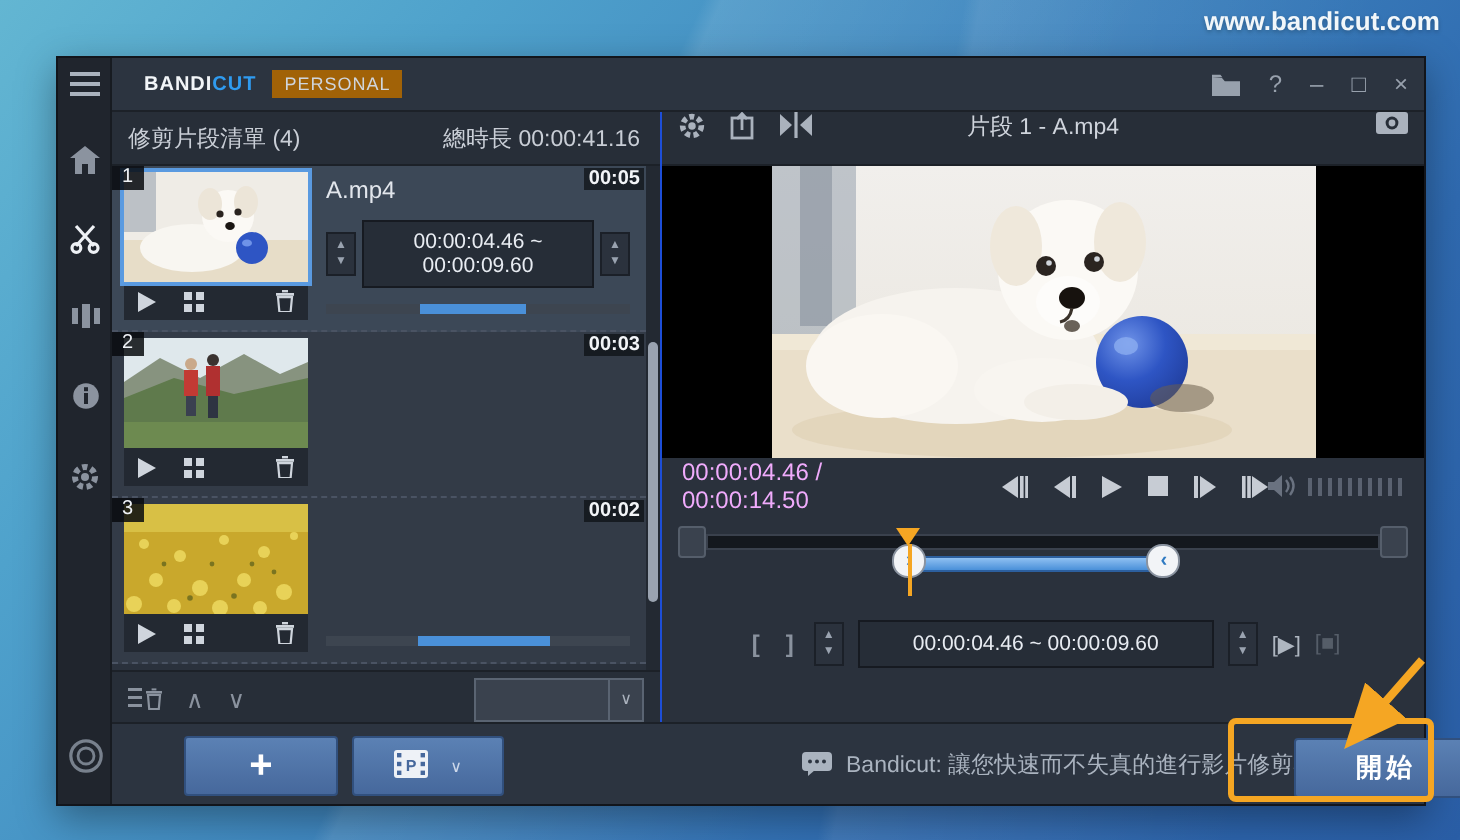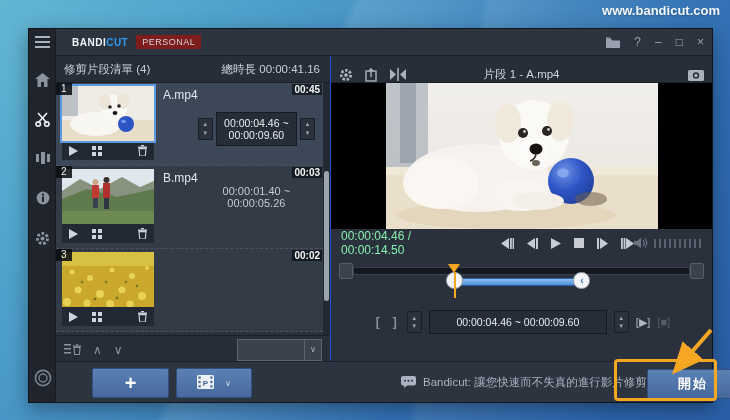--- a/index.html
+++ b/index.html
@@ -14,21 +14,21 @@
   .site-url { position:absolute; top:3px; right:10px; color:#f2f7fa; font-weight:bold; font-size:13px; text-shadow:0 1px 2px rgba(0,0,0,.25); }
 
   .window { position:absolute; left:28px; top:28px; width:685px; height:375px;
     background:#2a313c; border:1px solid #12151b; box-shadow:0 6px 18px rgba(0,0,0,.35); }
 
   
   .titlebar { position:absolute; left:27px; top:0; right:0; height:27px; background:#2c3440;
     border-bottom:1px solid #1c2128; display:flex; align-items:center; padding:0 8px; }
   .logo { font-weight:bold; font-size:10px; letter-spacing:.5px; margin-left:8px; }
   .logo .p1 { color:#f2f5f8; } .logo .p2 { color:#2f9bf0; }
-  .badge { margin-left:8px; background:#7f1d1d; color:#cfd5dd; font-size:9px; padding:2px 6px; letter-spacing:.5px; }
+  .badge { margin-left:8px; background:#a16207; color:#cfd5dd; font-size:9px; padding:2px 6px; letter-spacing:.5px; }
   .tb-icons { margin-left:auto; display:flex; align-items:center; gap:14px; color:#98a1ad; font-size:12px; }
   .tb-icons .g { cursor:default; line-height:1; }
 
   
   .sidebar { position:absolute; left:0; top:0; bottom:0; width:27px; background:#20252d; border-right:1px solid #171b21; }
   .sb-ic { position:absolute; left:0; width:27px; display:flex; justify-content:center; }
 
   
   .lpanel { position:absolute; left:27px; top:27px; width:275px; height:307px; background:#2a313c; border-right:1px solid #1d4ed8; }
   .lp-head { height:27px; display:flex; align-items:center; justify-content:space-between; padding:0 10px 0 8px;
@@ -40,48 +40,48 @@
   .clip-item { position:relative; height:83px; padding:3px 6px 4px 6px; display:flex; gap:9px;
     background:#333b47; border-bottom:1px dashed #4a5363; }
   .clip-item.selected { background:#3c4857; }
   .thumb-box { width:92px; flex:0 0 92px; }
   .thumb { position:relative; width:92px; height:55px; background:#000; overflow:hidden; }
   .selected .thumb { box-shadow:0 0 0 2px #5a9ae0; }
   .idx { position:absolute; top:0; left:0; background:rgba(8,10,14,.85); color:#eef1f5; font-size:10px; padding:0 5px 1px; }
   .dur { position:absolute; top:1px; right:1px; background:rgba(8,10,14,.65); color:#f2f4f7; font-size:10px; font-weight:bold; padding:0 2px; }
   .thumb-ctl { height:19px; background:#232932; display:flex; align-items:center; padding:0 7px; }
   .thumb-ctl .mid { margin-left:14px; } .thumb-ctl .last { margin-left:auto; }
-  .clip-right { flex:1; display:flex; flex-direction:row; padding:2px 2px 0 0; min-width:0; }
+  .clip-right { flex:1; display:flex; flex-direction:column; padding:2px 2px 0 0; min-width:0; }
   .fname { color:#e2e6ec; font-size:12px; }
   .range-text { color:#c3c9d2; font-size:11px; text-align:center; margin-top:14px; }
   .range-edit { display:flex; align-items:center; gap:3px; margin-top:8px; }
   .spin { display:flex; flex-direction:column; justify-content:center; background:#2b323d; border:1px solid #1b2028;
     width:15px; height:22px; font-size:6px; color:#9aa3b0; text-align:center; line-height:1.4; cursor:default; }
   .tfield { flex:1; background:#262d37; border:1px solid #161a21; color:#e8ecf2; font-size:10.5px; text-align:center; padding:4px 0; }
   .progress { position:relative; height:5px; background:#272e38; margin-top:auto; margin-bottom:4px; }
   .progress .track { position:absolute; inset:0; background:#3d4550; }
   .progress .seg { position:absolute; top:0; bottom:0; background:#4a90d9; }
 
   .lp-tools { position:absolute; left:0; right:0; bottom:0; height:28px; background:#272e38; border-top:1px solid #1c2128;
     display:flex; align-items:center; padding:0 8px; gap:12px; color:#8a929e; }
   .addclip { margin-left:auto; display:flex; align-items:stretch; height:22px; background:#3a424e;
     border:1px solid #5a6472; color:#d4d9e0; font-size:11.5px; }
   .addclip .lab { padding:20px 10px; } .addclip .sep { width:1px; background:#5a6472; }
   .addclip .caret { width:16px; display:flex; align-items:center; justify-content:center; font-size:8px; color:#aab2bd; }
 
   
   .rpanel { position:absolute; left:302px; top:27px; right:0; height:307px; background:#2a313c; }
-  .rp-head { height:27px; background:#272e38; border-bottom:1px solid #1c2128; display:flex; align-items:flex-end; padding:0 8px; }
+  .rp-head { height:27px; background:#272e38; border-bottom:1px solid #1c2128; display:flex; align-items:flex-start; padding:0 8px; }
   .rp-head .icons { display:flex; gap:12px; }
   .rp-title { position:absolute; left:0; right:0; text-align:center; color:#cfd4dc; font-size:11.5px; pointer-events:none; }
   .rp-head .cam { margin-left:auto; }
   .video { position:absolute; top:27px; left:0; right:0; height:146px; background:#000; display:flex; justify-content:center; }
 
   .playrow { position:absolute; top:173px; left:0; right:0; height:28px; display:flex; align-items:center; padding:0 10px; }
-  .ptime { color:#86efac; font-size:12px; }
+  .ptime { color:#f0abfc; font-size:12px; }
   .transport { display:flex; gap:13px; margin-left:26px; align-items:center; }
   .volwrap { margin-left:auto; display:flex; align-items:center; gap:6px; }
   .volbars { width:48px; height:9px; background:repeating-linear-gradient(90deg,#5a6270 0 2px,transparent 2px 5px); }
 
   .timeline { position:absolute; top:201px; left:8px; right:8px; height:30px; }
   .tl-track { position:absolute; top:10px; left:14px; right:14px; height:8px; background:#14181e; border:1px solid #3a414d; }
   .tl-endL,.tl-endR { position:absolute; top:6px; width:14px; height:16px; background:#3a424e; border:1px solid #555e6b; border-radius:2px; }
   .tl-endL { left:0; } .tl-endR { right:0; }
   .tl-range { position:absolute; top:10px; height:8px; background:linear-gradient(#8fc0f2,#4a90d9); border:1px solid #2c5f9e; }
   .tl-h { position:absolute; top:4px; width:17px; height:17px; background:#f2f4f7; border:1px solid #8a93a0; border-radius:8px;
@@ -217,21 +217,21 @@
                 <ellipse cx="43" cy="16" rx="6" ry="8" fill="#ece5d8"></ellipse>
                 <ellipse cx="61" cy="15" rx="6" ry="8" fill="#ece5d8"></ellipse>
                 <circle cx="48" cy="21" r="1.8" fill="#2a2420"></circle>
                   <circle cx="57" cy="20" r="1.8" fill="#2a2420"></circle>
                 <ellipse cx="53" cy="27" rx="2.4" ry="2" fill="#1a1512"></ellipse>
                 <circle cx="64" cy="38" r="8" fill="#2e55c4"></circle>
                   <ellipse cx="61.5" cy="35.5" rx="2.5" ry="1.8" fill="#6f93e8"></ellipse>
               </svg>
             </div>
             <div class="idx">1</div>
-            <div class="dur">00:45</div>
+            <div class="dur">00:05</div>
             <div class="thumb-ctl">
               <span>
                   <svg width="9" height="10" viewBox="0 0 9 10">
                     <path d="M0 0 L9 5 L0 10 Z" fill="#cfd5dd"></path>
                   </svg>
                 </span>
               <span class="mid">
                   <svg width="10" height="10" viewBox="0 0 10 10">
                     <g fill="#cfd5dd">
                       <rect width="4" height="4"></rect>
@@ -309,28 +309,20 @@
               <span class="last">
                   <svg width="9" height="11" viewBox="0 0 9 11">
                     <g fill="#cfd5dd">
                       <rect x="0" y="1.5" width="9" height="1.4"></rect>
                       <rect x="3" y="0" width="3" height="1.2"></rect>
                       <path d="M1 3.6 h7 l-.7 7.4 h-5.6 Z" fill="none" stroke="#cfd5dd" stroke-width="1.1"></path>
                     </g>
                   </svg>
                 </span>
             </div>
-          </div>
-          <div class="clip-right">
-            <div class="fname">B.mp4</div>
-            <div class="range-text">00:00:01.40 ~ 00:00:05.26</div>
-            <div class="progress">
-                <div class="track"></div>
-                <div class="seg" style="left:36%;width:64%"></div>
-              </div>
           </div>
         </div>
 
         <div class="clip-item">
           <div class="thumb-box">
             <div class="thumb">
               <svg width="92" height="55" viewBox="0 0 92 55" preserveAspectRatio="none">
                 <rect width="92" height="55" fill="#c9a82c"></rect>
                 <rect width="92" height="14" fill="#d8c045"></rect>
                 <g fill="#e8d258">

